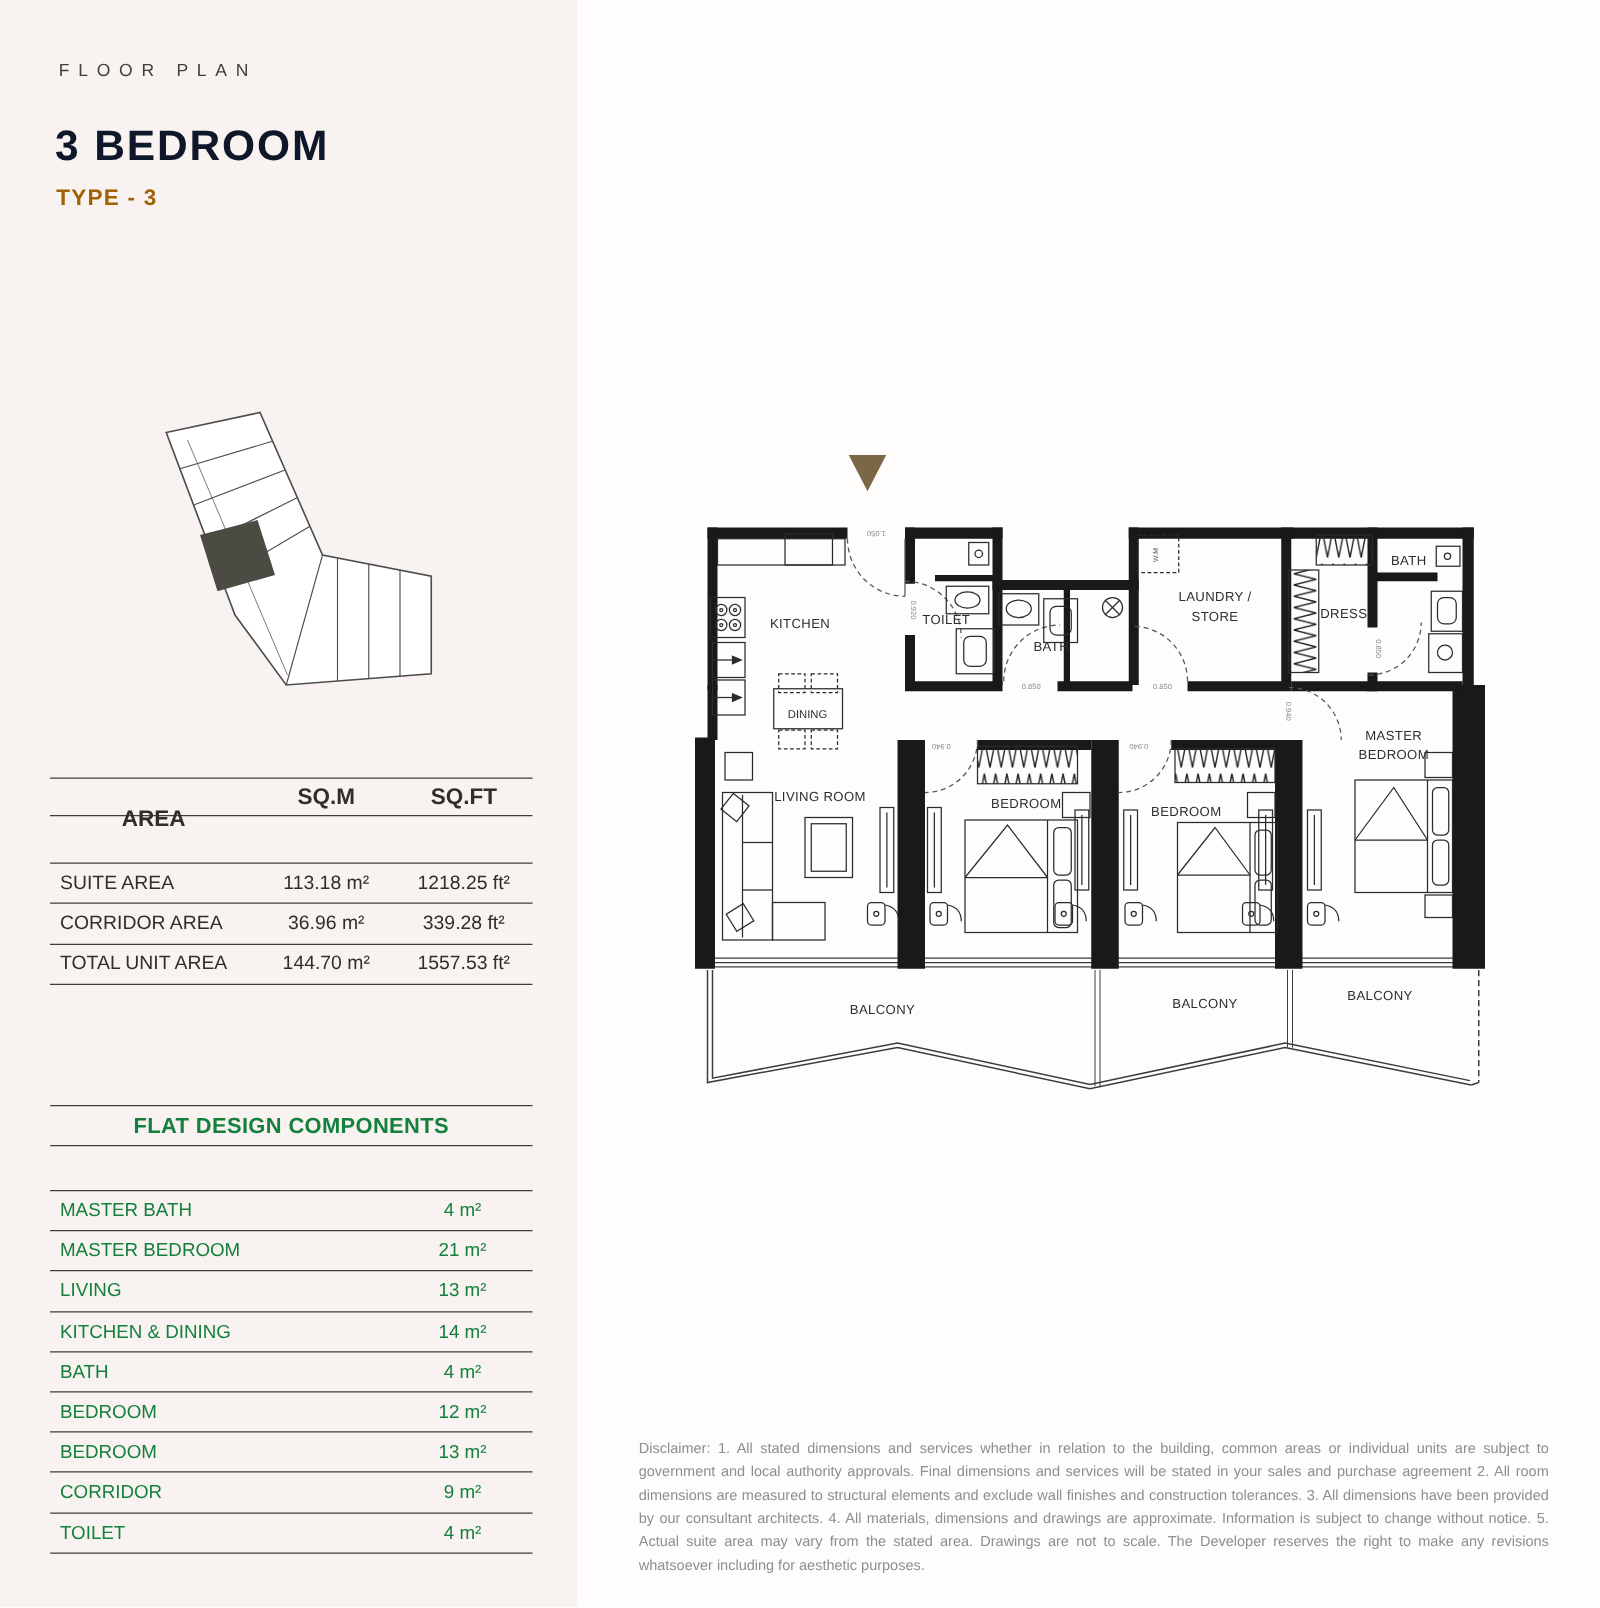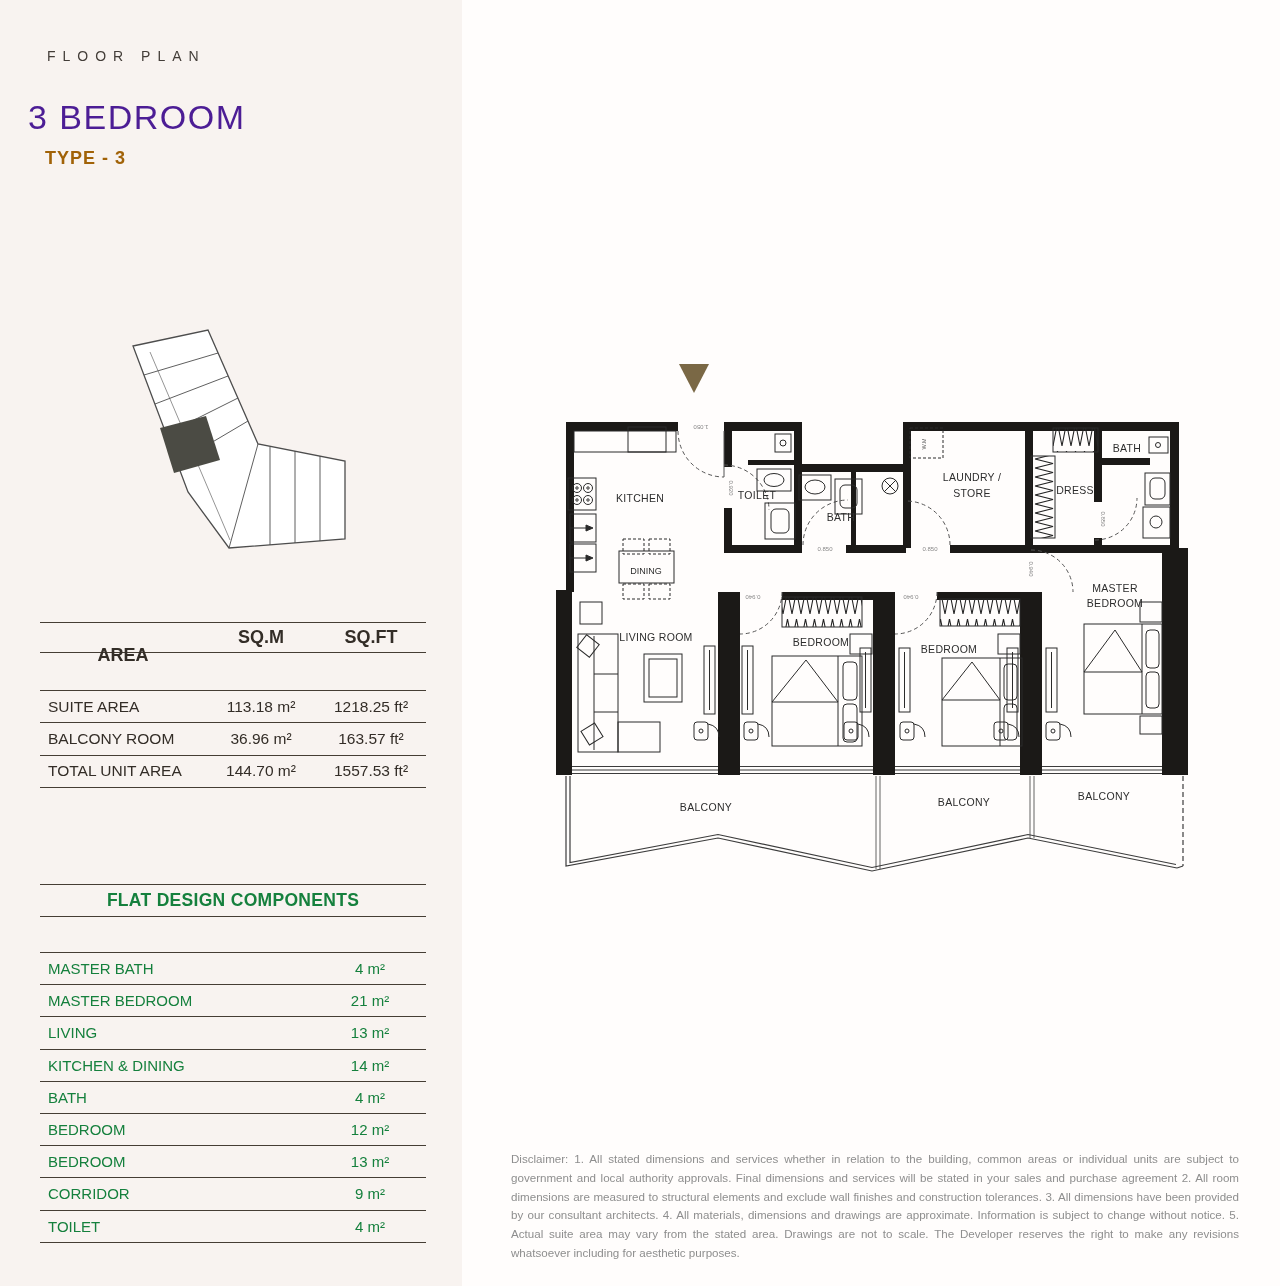--- a/index.html
+++ b/index.html
@@ -2,22 +2,22 @@
 <html><head>
 <meta charset="utf-8">
 <style>
   * { margin:0; padding:0; box-sizing:border-box; }
   body { width:1280px; height:1286px; position:relative; background:#fffdfc;
          font-family:"Liberation Sans", sans-serif; overflow:hidden; }
   .left-bg { position:absolute; left:0; top:0; width:462px; height:1286px; background:#f8f3f0; }
 
   .eyebrow { position:absolute; left:47px; top:48px; font-size:14px; letter-spacing:7px;
              color:#433d38; font-weight:500; }
-  .title   { position:absolute; left:28px; top:98px; font-size:34px; font-weight:400;
-             color:#4c1d95; letter-spacing:1.5px; }
+  .title   { position:absolute; left:44px; top:98px; font-size:34px; font-weight:700;
+             color:#0f172a; letter-spacing:1.5px; }
   .subtitle{ position:absolute; left:45px; top:148px; font-size:18px; font-weight:700;
              color:#a16207; letter-spacing:1px; }
 
   .keyplan { position:absolute; left:0px; top:0px; }
 
   .area-table { position:absolute; left:40px; top:622px; width:386px; color:#332d27; }
   .at-head { display:flex; align-items:center; height:31px;
              border-top:1.5px solid #453d34; border-bottom:1.5px solid #453d34;
              font-weight:700; font-size:18px; }
   .at-gap  { height:37px; }
@@ -87,23 +87,23 @@
   <div class="at-gap"></div>
   <div class="at-body">
 
       <div class="at-row">
         <div class="c1">SUITE AREA</div>
         <div class="c2">113.18 m²</div>
         <div class="c3">1218.25 ft²</div>
       </div>
 
       <div class="at-row">
-        <div class="c1">BALCONY ROOM</div>
+        <div class="c1">CORRIDOR AREA</div>
         <div class="c2">36.96 m²</div>
-        <div class="c3">163.57 ft²</div>
+        <div class="c3">339.28 ft²</div>
       </div>
 
       <div class="at-row">
         <div class="c1">TOTAL UNIT AREA</div>
         <div class="c2">144.70 m²</div>
         <div class="c3">1557.53 ft²</div>
       </div>
     </div>
 </div>
 

